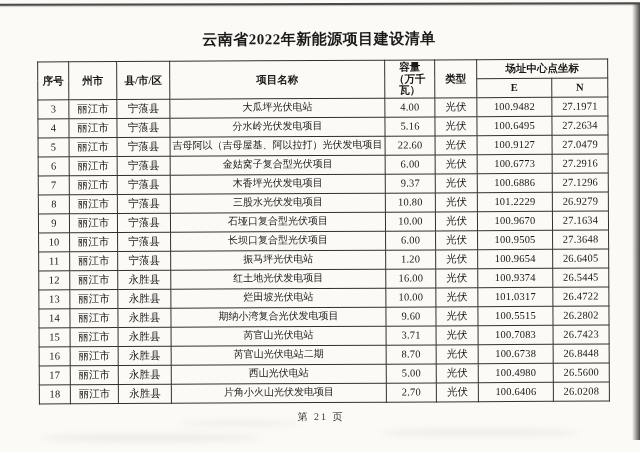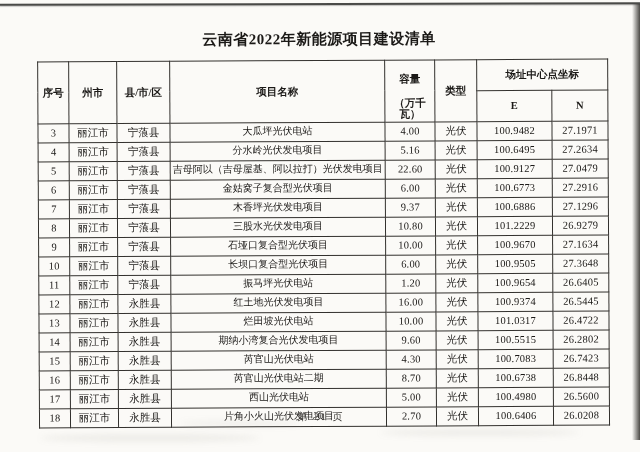--- a/index.html
+++ b/index.html
@@ -45,21 +45,21 @@
     border: 1px solid #33312e;
     text-align: center; vertical-align: middle;
     padding: 1px 2px;
     font-size: 10.5px; line-height: 1.25;
     color: #1b1917;
     overflow: hidden;
   }
   .project-table th { font-weight: bold; }
   .project-table thead tr { height: 18px; }
   .project-table tbody tr { height: 19px; }
-  th.h-capacity div { line-height: 1.1; margin-top: 12px; }
+  th.h-capacity div { line-height: 1.1; }
   td.c-num { font-size: 10.5px; letter-spacing: .2px; }
   td.c-proj { font-size: 10px; }
   .doc-footer {
     position: absolute; top: 410px; left: 0; width: 100%;
     text-align: center; font-size: 10px; color: #3a3835;
     letter-spacing: 2px;
   }
 </style>
 </head>
 <body>
@@ -234,21 +234,21 @@
     <td>光伏</td>
     <td class="c-num">100.5515</td>
     <td class="c-num">26.2802</td>
   </tr>
 
   <tr>
     <td class="c-num">15</td>
     <td>丽江市</td>
     <td>永胜县</td>
     <td class="c-proj">芮官山光伏电站</td>
-    <td class="c-num">4.30</td>
+    <td class="c-num">3.71</td>
     <td>光伏</td>
     <td class="c-num">100.7083</td>
     <td class="c-num">26.7423</td>
   </tr>
 
   <tr>
     <td class="c-num">16</td>
     <td>丽江市</td>
     <td>永胜县</td>
     <td class="c-proj">芮官山光伏电站二期</td>

